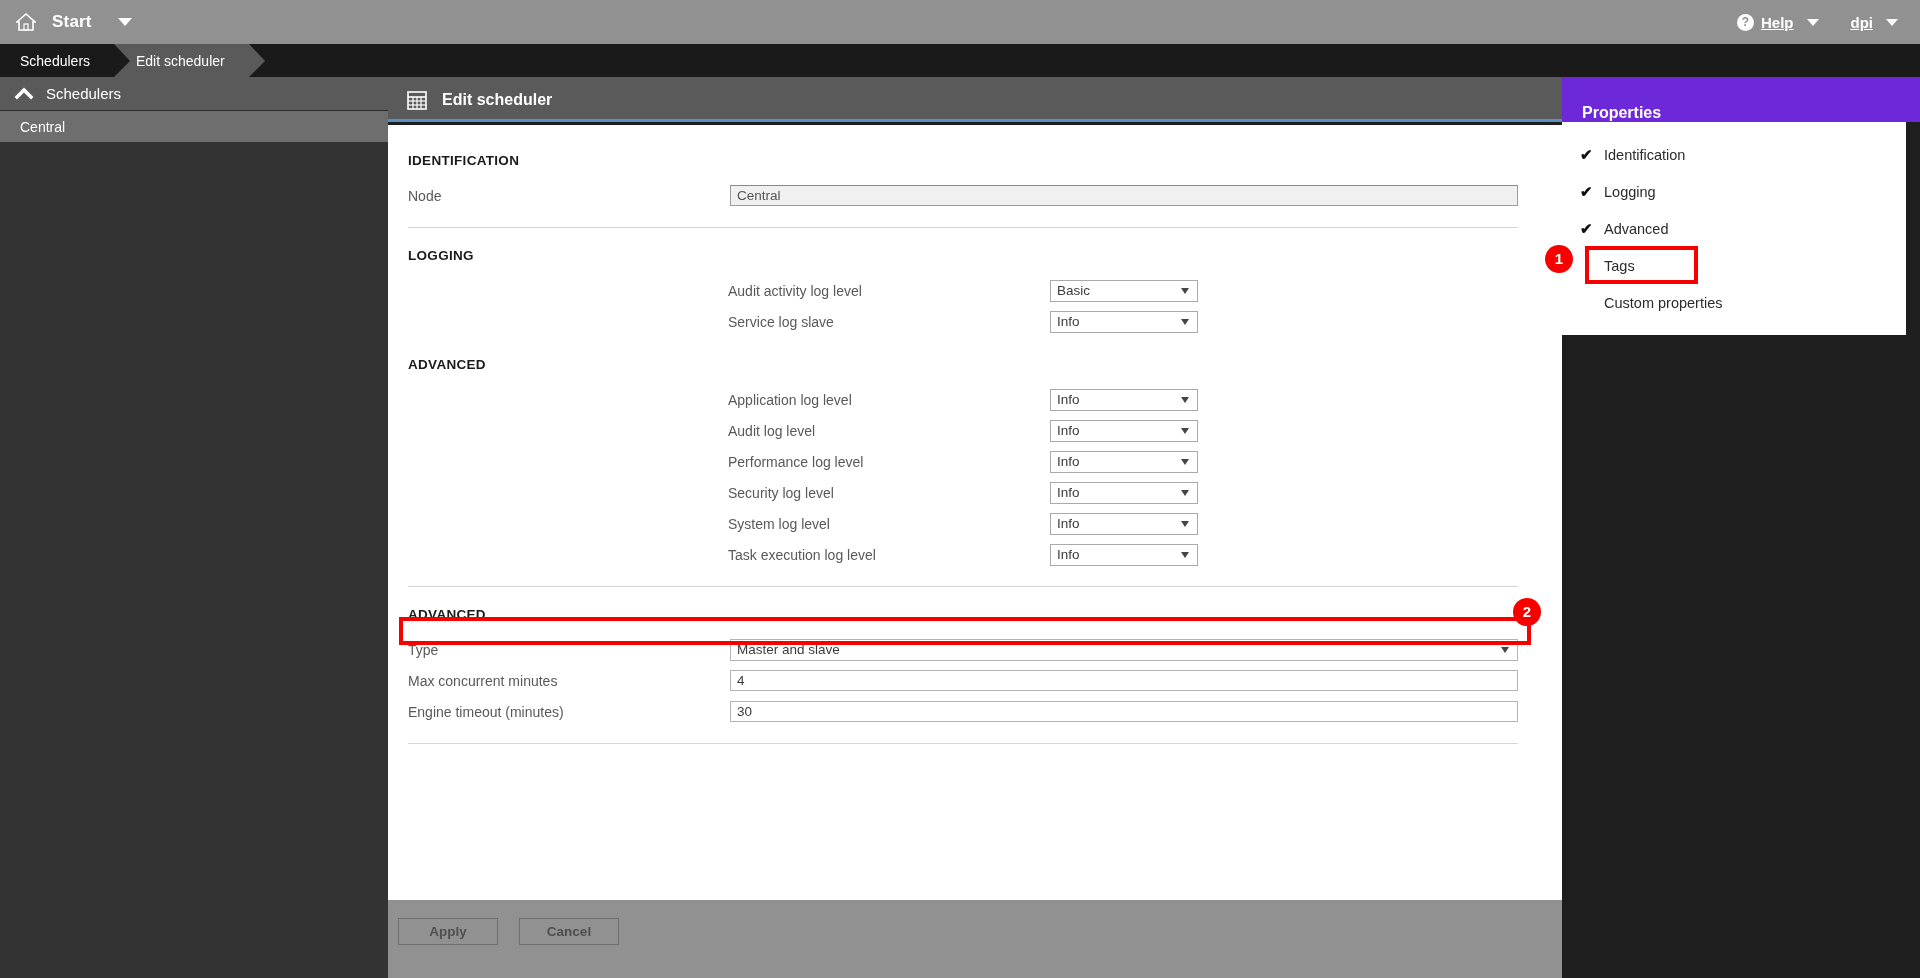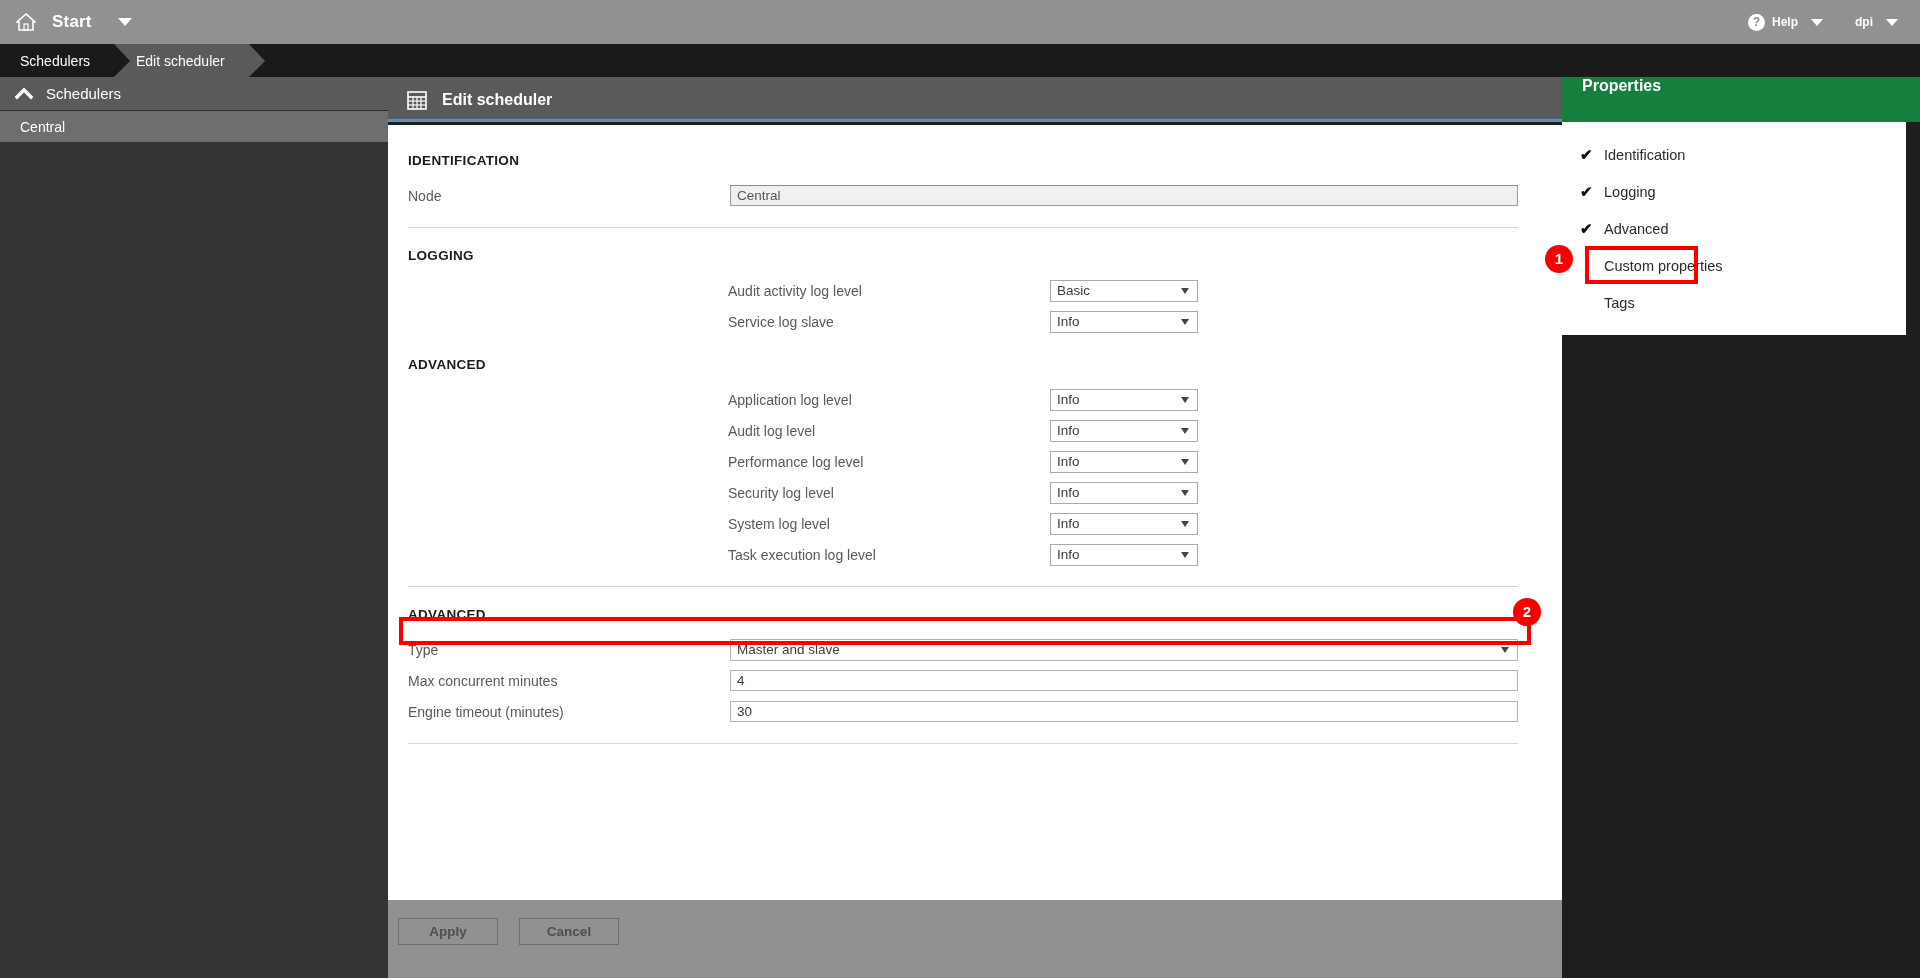--- a/index.html
+++ b/index.html
@@ -69,22 +69,23 @@
     background: #ffffff;
     color: #919191;
     font-size: 12px;
     font-weight: bold;
     line-height: 17px;
     text-align: center;
     display: inline-block;
   }
   .help-label, .dpi-label {
     color: #ffffff;
-    font-size: 12px;
-    font-weight: bold;
+    font-size: 15px;
+    font-weight: bold;
+    text-decoration: underline;
   }
   .caret-sm {
     display: inline-block;
     width: 0; height: 0;
     border-left: 6px solid transparent;
     border-right: 6px solid transparent;
     border-top: 7px solid #ffffff;
     margin-left: 6px;
   }
 
@@ -336,23 +337,23 @@
   
   .rightpanel {
     position: absolute;
     left: 1562px; top: 77px;
     width: 358px;
     height: 901px;
     background: #1e1e1e;
   }
   .rp-header {
     height: 45px;
-    background: #15803d;
-    display: flex;
-    align-items: flex-start;
+    background: #6d28d9;
+    display: flex;
+    align-items: flex-end;
     padding-left: 20px;
     box-sizing: border-box;
   }
   .rp-title {
     color: #ffffff;
     font-size: 16px;
     font-weight: bold;
   }
   .rp-list {
     background: #ffffff;
@@ -588,25 +589,25 @@
     <div class="rp-item">
       <span class="rp-check">✔</span>
       <span class="rp-label">Logging</span>
     </div>
     <div class="rp-item">
       <span class="rp-check">✔</span>
       <span class="rp-label">Advanced</span>
     </div>
     <div class="rp-item">
       <span class="rp-check"></span>
-      <span class="rp-label">Custom properties</span>
+      <span class="rp-label">Tags</span>
     </div>
     <div class="rp-item">
       <span class="rp-check"></span>
-      <span class="rp-label">Tags</span>
+      <span class="rp-label">Custom properties</span>
     </div>
   </div>
 </div>
 
 <div class="anno-box adv"></div>
 <div class="anno-badge one">1</div>
 
 <div class="anno-box maxreload"></div>
 <div class="anno-badge two">2</div>
 

